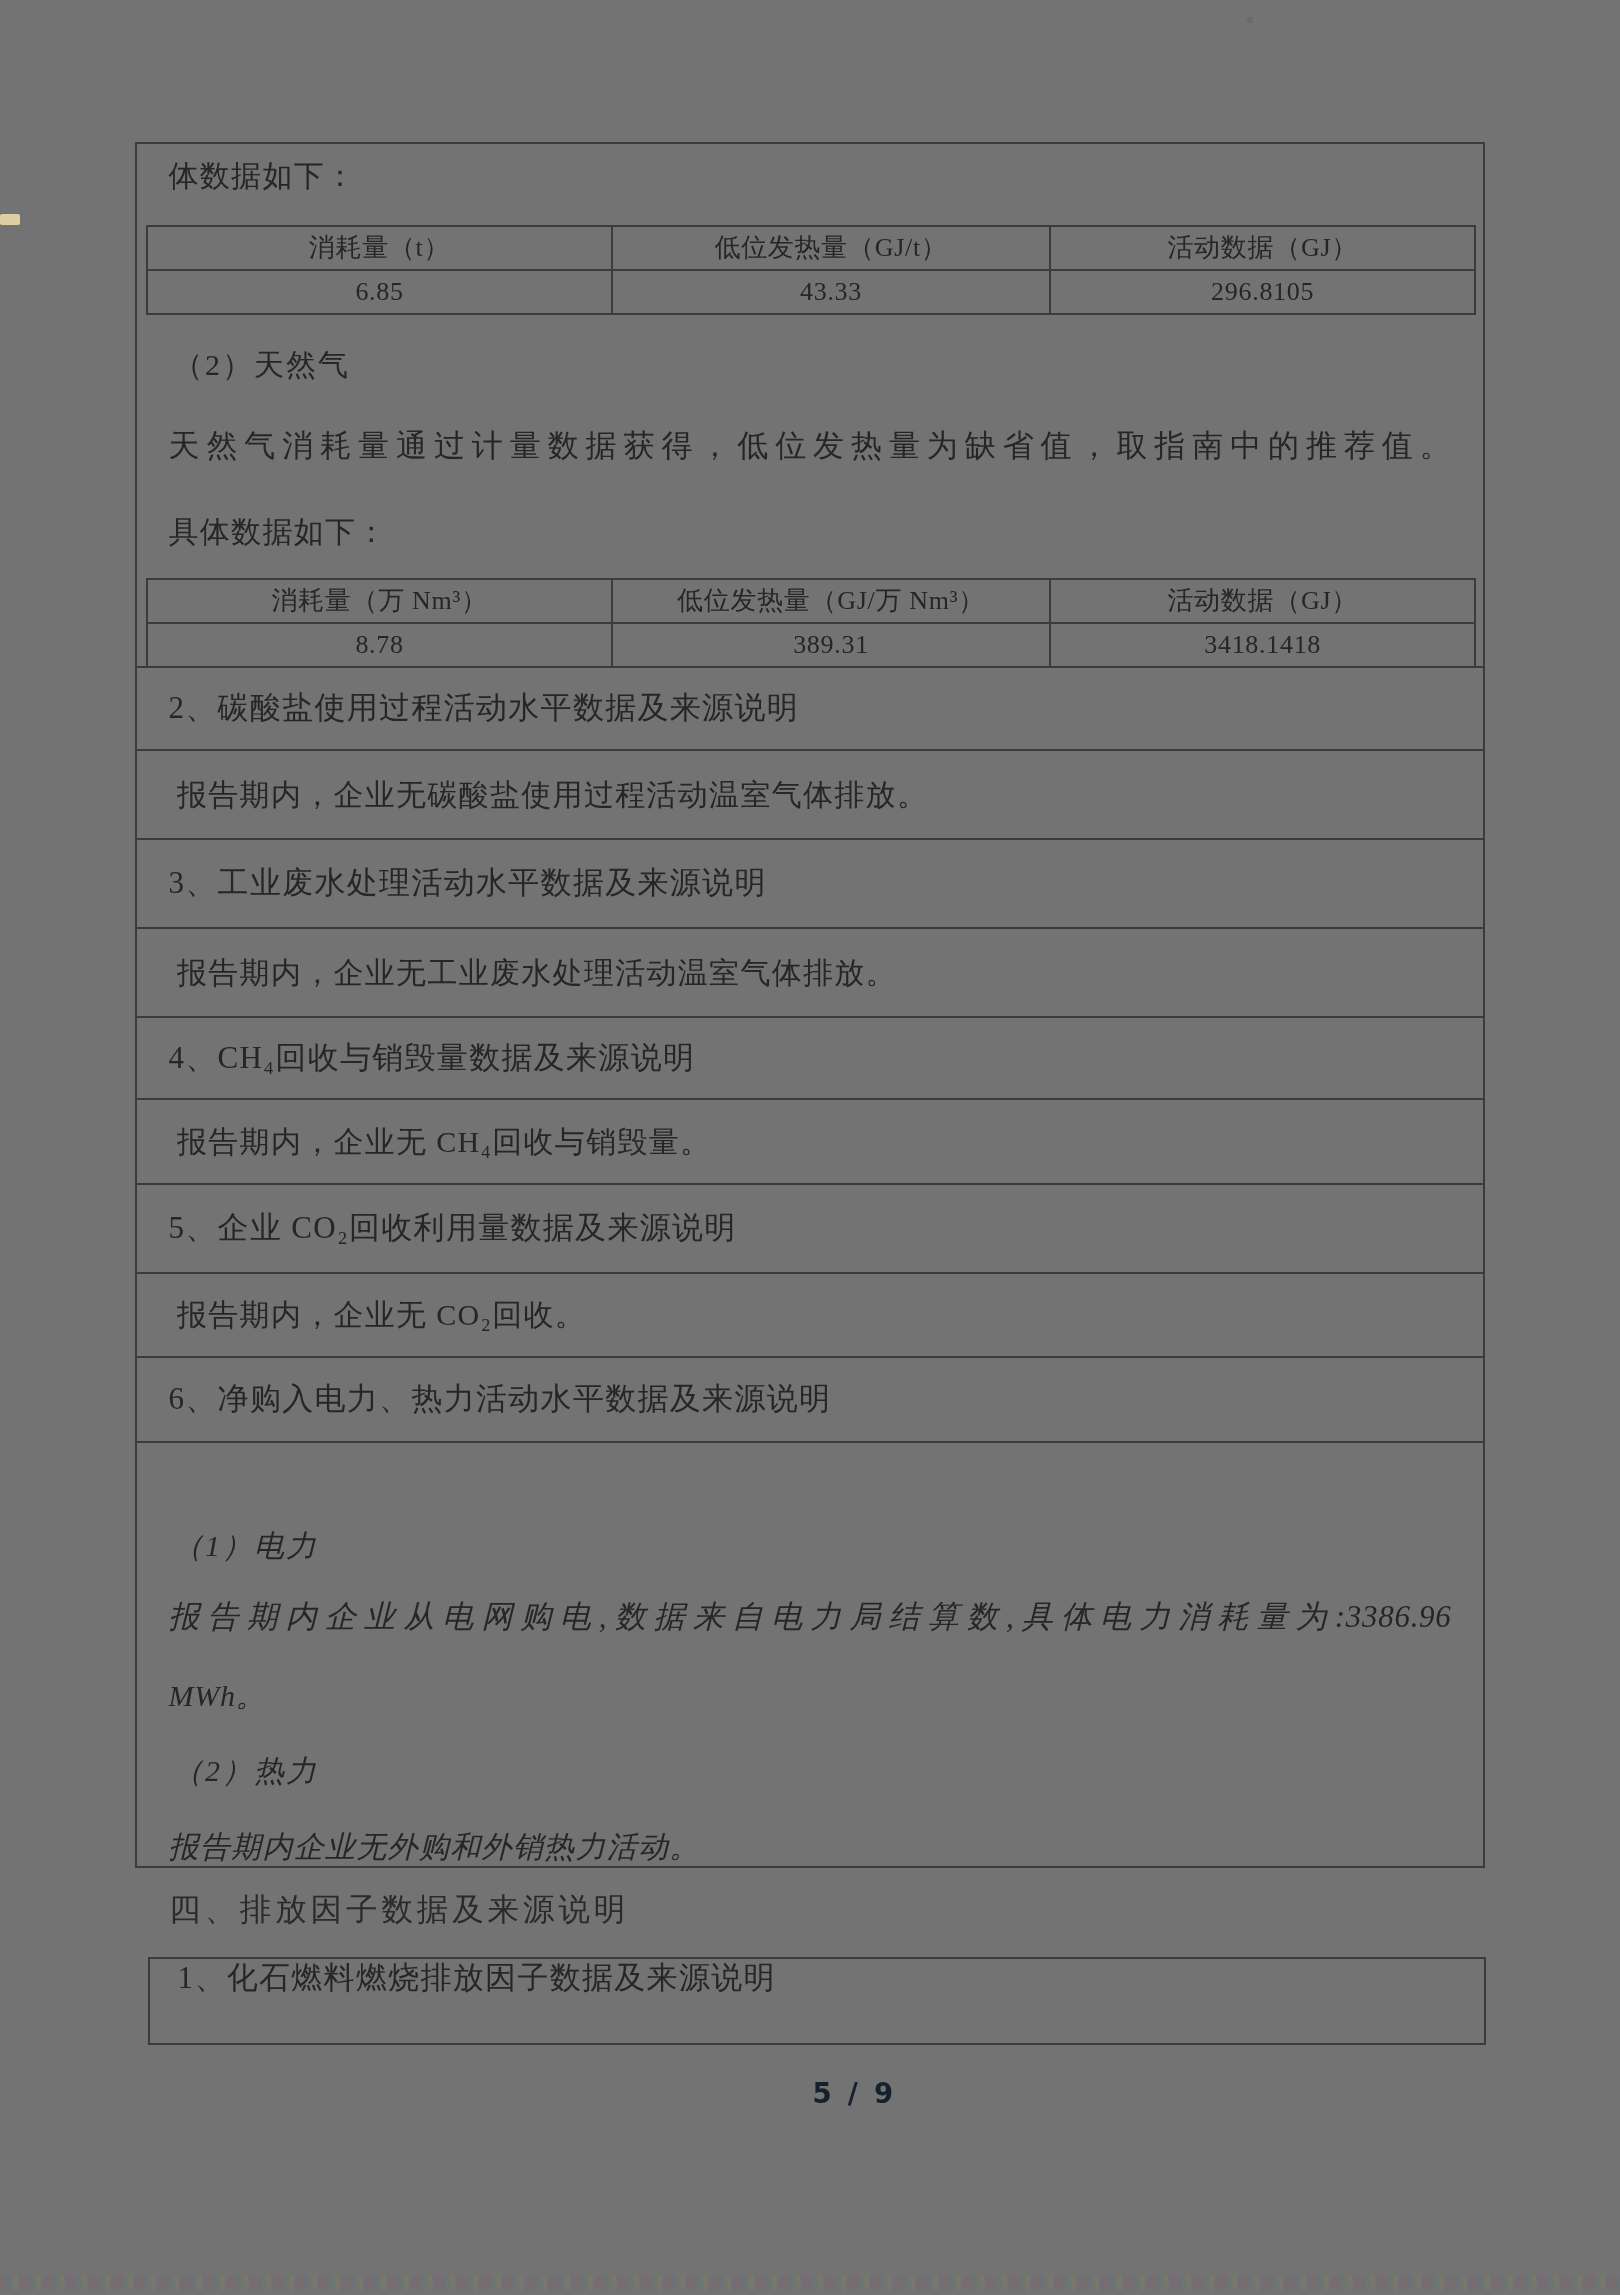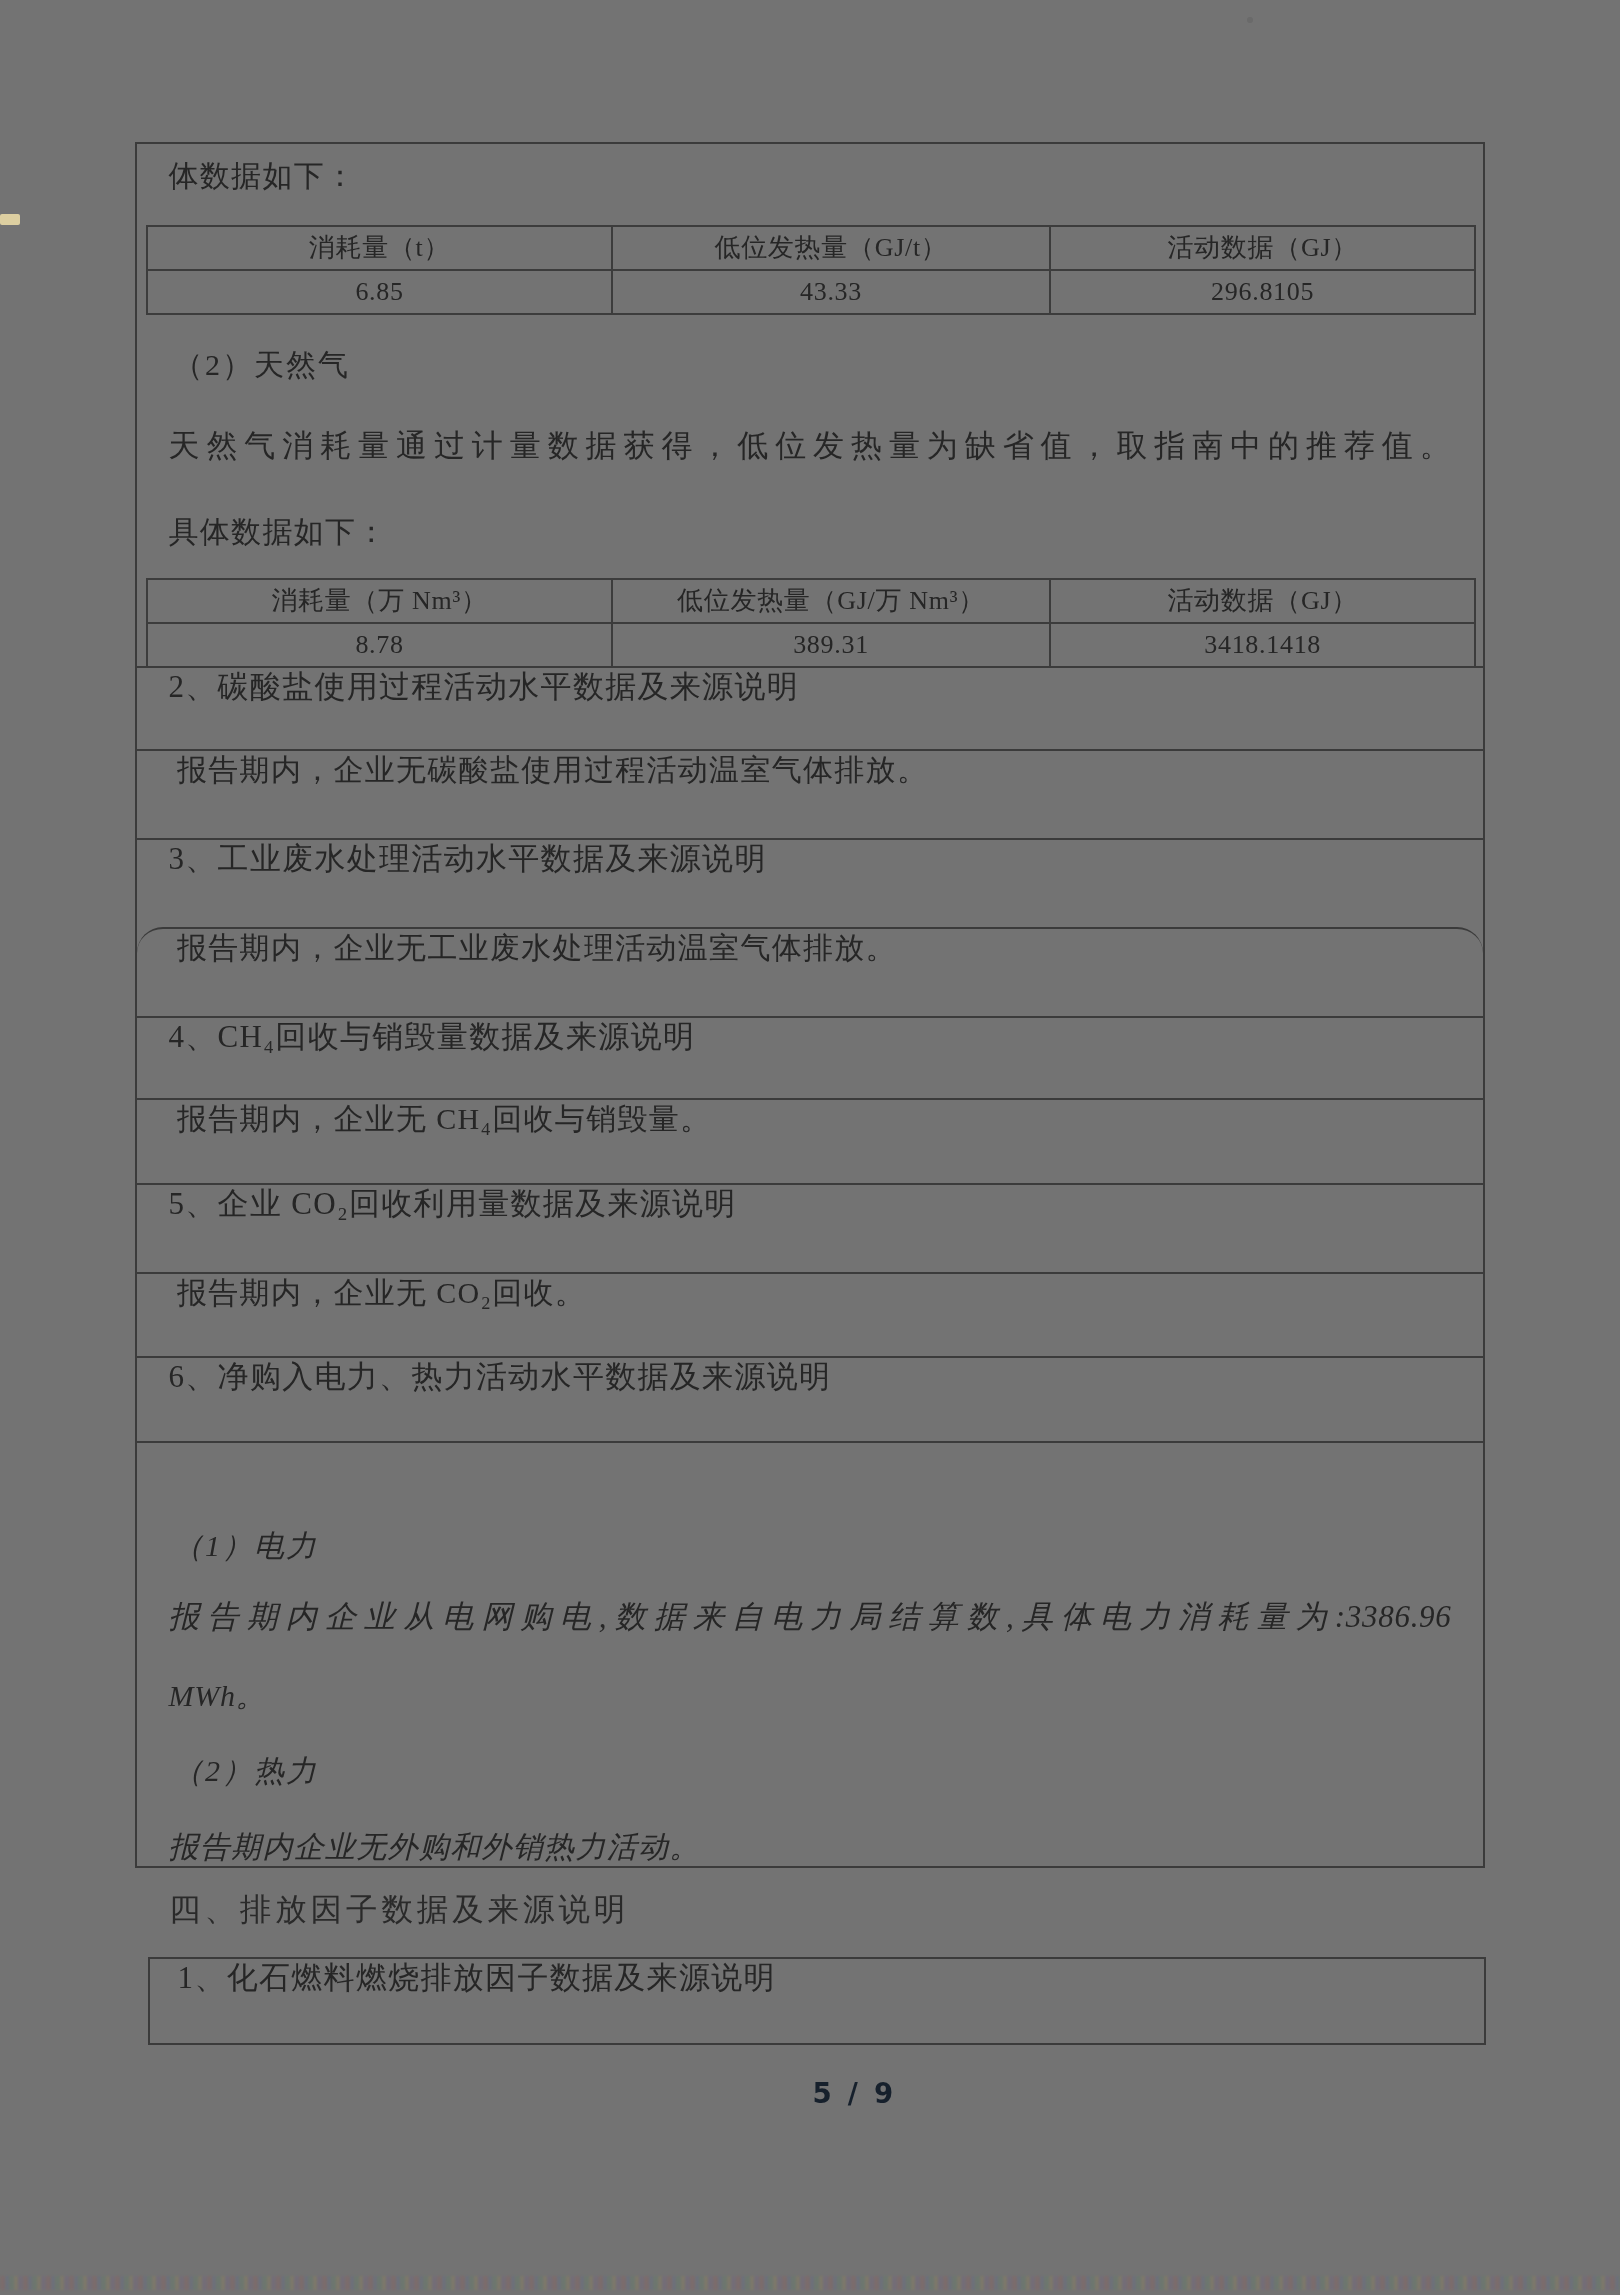--- a/index.html
+++ b/index.html
@@ -10,24 +10,24 @@
     font-family:"Liberation Serif","DejaVu Serif",serif;
     color:#262626;
     overflow:hidden;
   }
   
   .table-main{
     position:absolute;left:135px;top:142px;width:1350px;height:1726px;
     border:2.6px solid #3b3b3b;box-sizing:border-box;
     display:flex;flex-direction:column;
   }
-  .trow{box-sizing:border-box;flex:0 0 auto;display:flex;flex-direction:column;}
+  .trow{box-sizing:border-box;flex:0 0 auto;display:flex;flex-direction:column;justify-content:center;}
   .trow + .trow{border-top:2px solid #3b3b3b;}
   .h-r1{height:522px;justify-content:flex-start;}
-  .h-r2{height:83px;} .h-r3{height:89px;} .h-r4{height:89px;} .h-r5{height:89px;border-radius:26px;}
+  .h-r2{height:83px;} .h-r3{height:89px;} .h-r4{height:89px;} .h-r5{height:89px;}
   .h-r6{height:82px;} .h-r7{height:85px;} .h-r8{height:89px;} .h-r9{height:84px;}
   .h-r10{height:85px;} .h-r11{height:424px;justify-content:flex-end;font-style:italic;}
   .title-text,.body-text{
     padding-left:31.5px;font-size:31px;letter-spacing:1.3px;line-height:1.25;
   }
   .body-text{font-size:30px;padding-left:40px;}
   
   .inner-table{
     border-collapse:collapse;margin-left:9.2px;width:1330px;
     table-layout:fixed;

